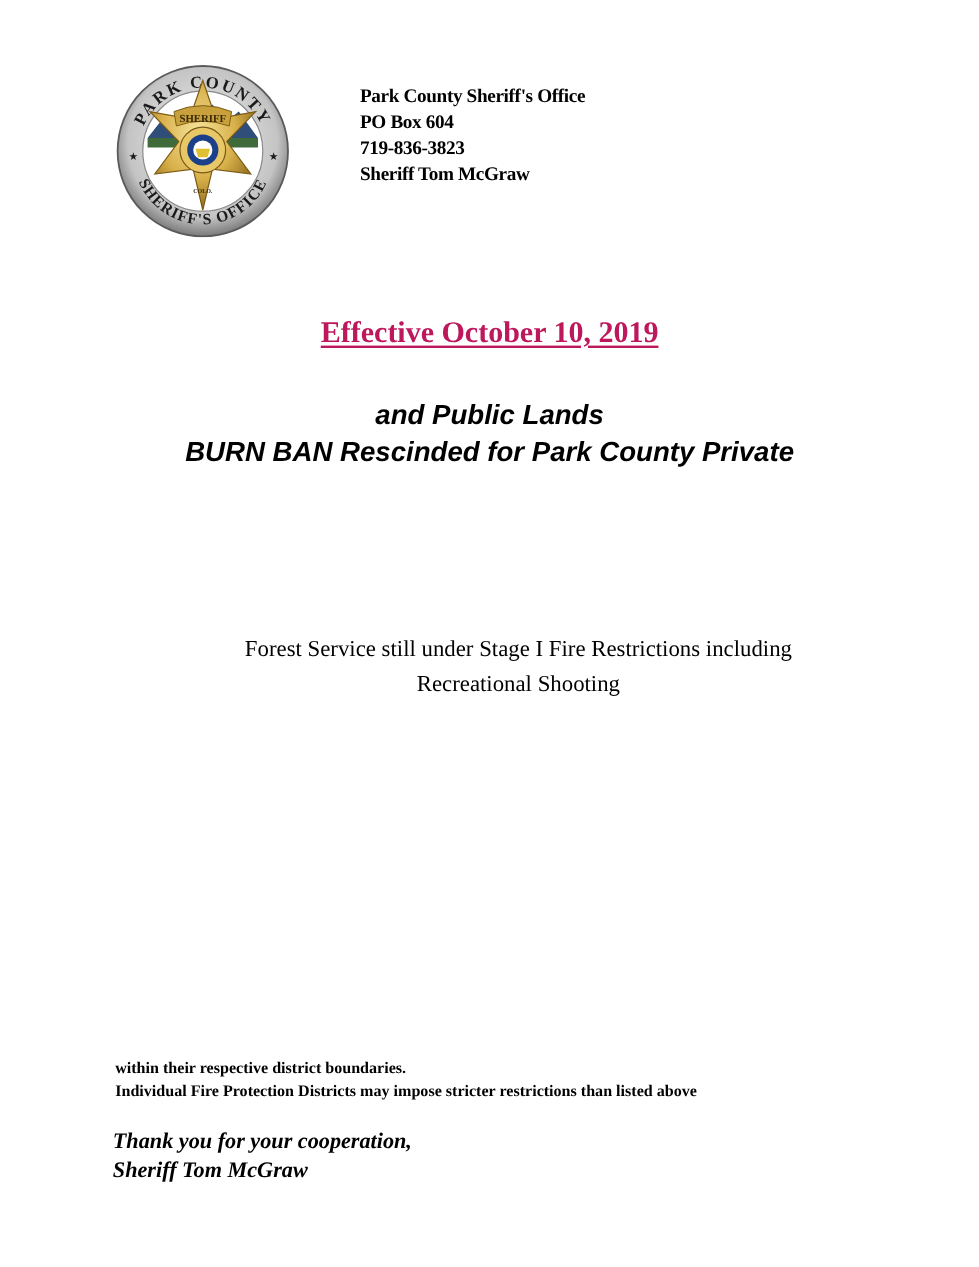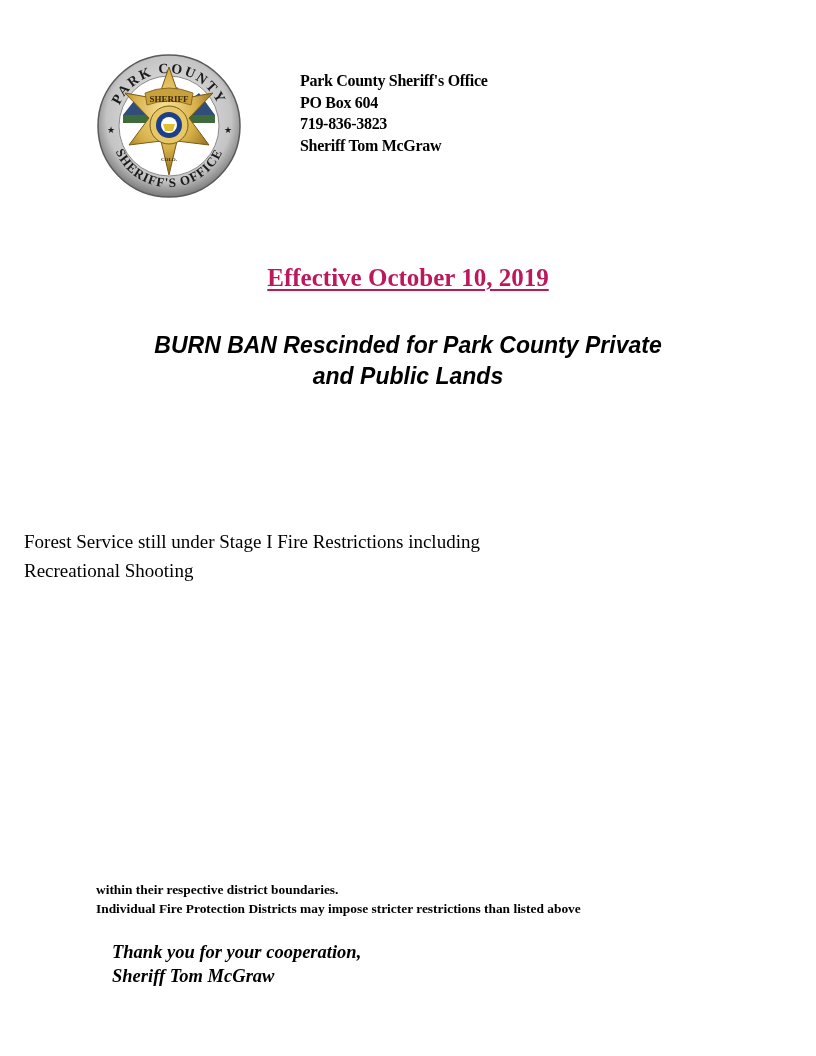--- a/index.html
+++ b/index.html
@@ -15,28 +15,28 @@
 
   .effective { position: absolute; left: 0; width: 816px; top: 264px; text-align: center;
     font-family: "Liberation Serif", serif; font-weight: bold; font-size: 25px; color: #be185d;
     text-decoration: underline; text-decoration-thickness: 2px; text-underline-offset: 3px; }
 
   .headline { position: absolute; left: 0; width: 816px; top: 330px; text-align: center;
     font-family: "Liberation Sans", sans-serif; font-weight: bold; font-style: italic; font-size: 23px;
     line-height: 31px; }
   .headline div { position: relative; }
 
-  .notice { position: absolute; left: 0; width: 816px; top: 527px; text-align: left;
+  .notice { position: absolute; left: 0; width: 816px; top: 527px; text-align: center;
     font-family: "Liberation Serif", serif; font-size: 19px; line-height: 29px; }
   .notice div { position: relative; }
 
   .disclaimer { position: absolute; left: 96px; top: 880px; width: 620px;
     font-family: "Liberation Serif", serif; font-weight: bold; font-size: 13.4px; line-height: 19px; }
 
-  .signoff { position: absolute; left: 112px; top: 940px; width: 620px;
+  .signoff { position: absolute; left: 94px; top: 940px; width: 620px;
     font-family: "Liberation Serif", serif; font-weight: bold; font-style: italic; font-size: 18.5px; line-height: 24px; }
 </style>
 </head>
 <body>
 
 <div class="page">
 
   <div class="logo">
     <svg width="152" height="145" viewBox="0 0 152 145">
       <defs>
@@ -79,22 +79,22 @@
   <div class="letterhead">
     <div>Park County Sheriff's Office</div>
     <div>PO Box 604</div>
     <div>719-836-3823</div>
     <div>Sheriff Tom McGraw</div>
   </div>
 
   <div class="effective">Effective October 10, 2019</div>
 
   <div class="headline">
+    <div style="left:0px;">and Public Lands</div>
     <div style="left:0px;">BURN BAN Rescinded for Park County Private</div>
-    <div style="left:0px;">and Public Lands</div>
   </div>
 
   <div class="notice">
     <div style="left:24px;">Forest Service still under Stage I Fire Restrictions including</div>
     <div style="left:24px;">Recreational Shooting</div>
   </div>
 
   <div class="disclaimer">
     <div>within their respective district boundaries.</div>
     <div>Individual Fire Protection Districts may impose stricter restrictions than listed above</div>

